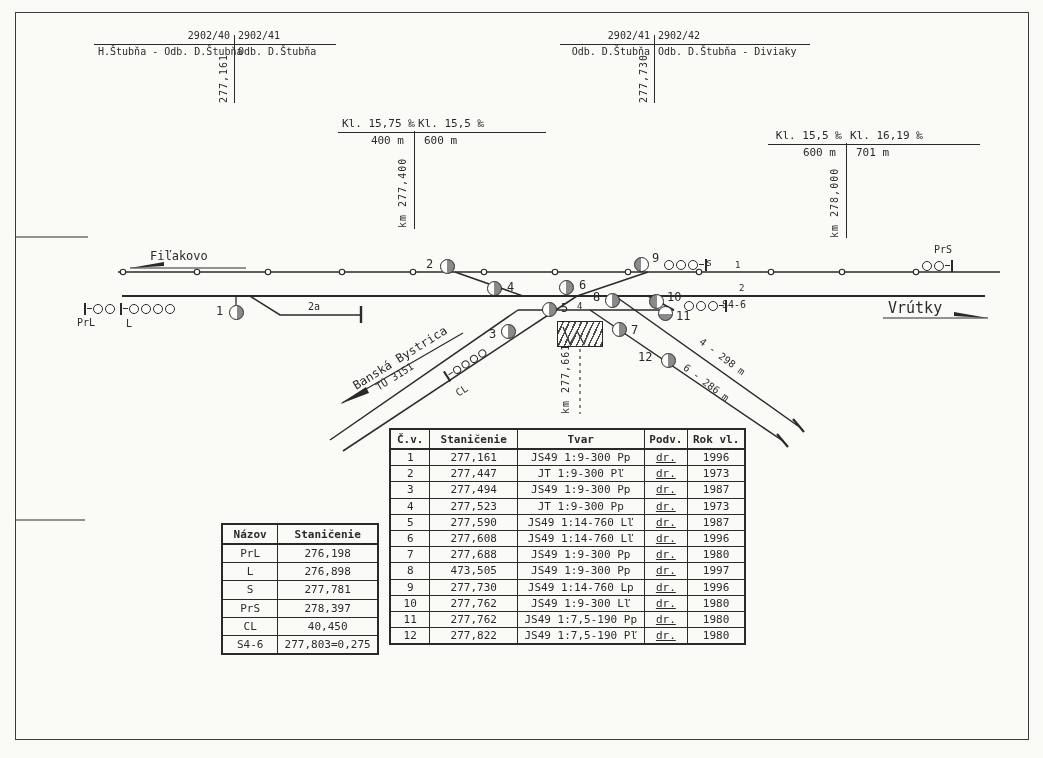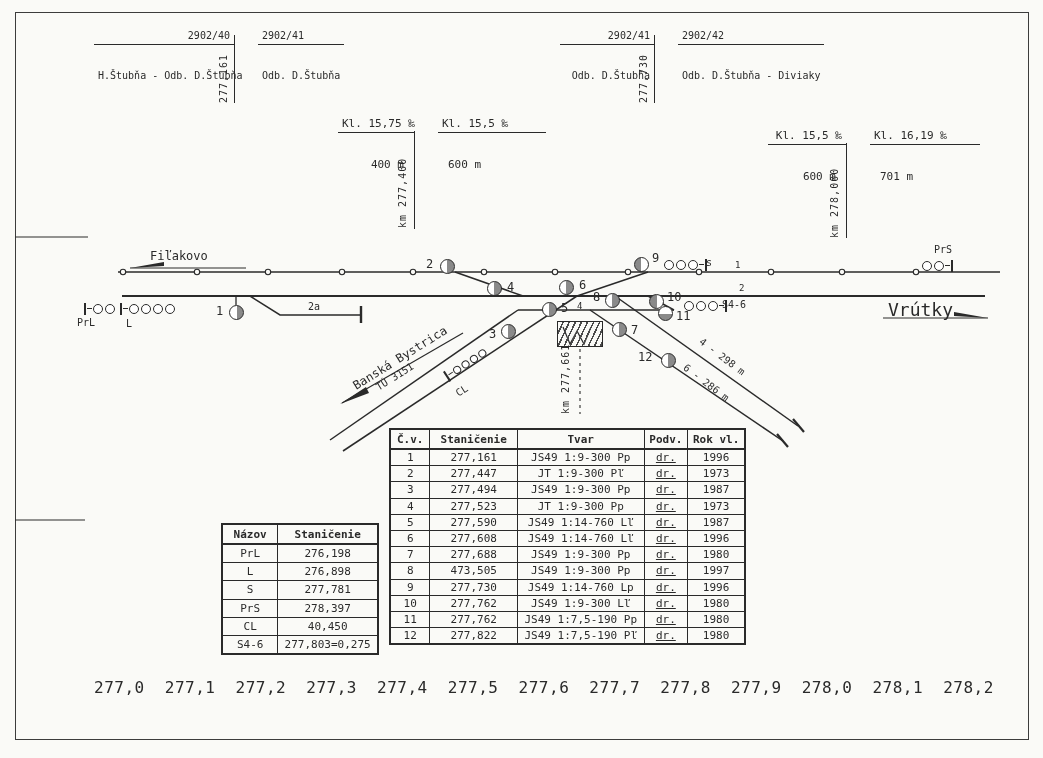--- a/index.html
+++ b/index.html
@@ -3,34 +3,34 @@
 <meta charset="utf-8">
 <style>
   html,body{margin:0;padding:0;background:#e9e9e6;}
   .sheet{position:relative;width:1043px;height:758px;background:#fafaf7;
          font-family:"DejaVu Sans Mono",monospace;color:#2a2a2a;overflow:hidden;}
   .frame{position:absolute;left:15px;top:12px;width:1012px;height:726px;border:1.5px solid #3c3c3c;}
   svg.tracks{position:absolute;left:0;top:0;}
 
   .lbl{position:absolute;font-size:11px;white-space:nowrap;line-height:1;}
   .lbl.s9{font-size:9px;}  .lbl.s10{font-size:10px;}  .lbl.s12{font-size:12px;}
-  .lbl.s13{font-size:18px;}
+  .lbl.s13{font-size:15px;}
 
   
   .title{position:absolute;left:268px;top:66px;width:424px;text-align:center;white-space:nowrap;
          font-family:"DejaVu Serif",serif;color:#2a2a2a;}
   .title-prefix{font-size:29px;letter-spacing:2px;}
   .title-main{font-size:34px;letter-spacing:6px;}
   @supports (-webkit-text-stroke: 1px #000){
     .title-main,.title-prefix{color:transparent;-webkit-text-stroke:1.1px #2a2a2a;}
   }
 
   
   .marker{position:absolute;font-size:10px;}
-  .m-grid{display:grid;gap:24px;}
+  .m-grid{display:grid;}
   .m-cell{padding:1px 4px;white-space:nowrap;line-height:1.25;}
   .u{border-bottom:1.3px solid #2a2a2a;}
   .ra{text-align:right;}
   .m-div{position:absolute;width:1.4px;background:#2a2a2a;}
   .vtext{position:absolute;writing-mode:vertical-rl;transform:rotate(180deg);
          font-size:10px;white-space:nowrap;letter-spacing:1px;}
 
   
   .signal{position:absolute;display:flex;align-items:center;gap:2px;height:13px;}
   .mast{width:2px;height:12px;background:#2a2a2a;flex:none;}
@@ -389,28 +389,13 @@
             <td>40,450</td>
           </tr>
           <tr>
             <td>S4-6</td>
             <td>277,803=0,275</td>
           </tr>
         </tbody>
       </table>
     </div>
 
-  <div class="km-scale">
-    <span class="lbl2">277,0</span>
-    <span>277,1</span>
-    <span>277,2</span>
-    <span>277,3</span>
-    <span>277,4</span>
-    <span>277,5</span>
-    <span>277,6</span>
-    <span>277,7</span>
-    <span>277,8</span>
-    <span>277,9</span>
-    <span>278,0</span>
-    <span>278,1</span>
-    <span>278,2</span>
-  </div>
 </div>
 
 </body></html>

